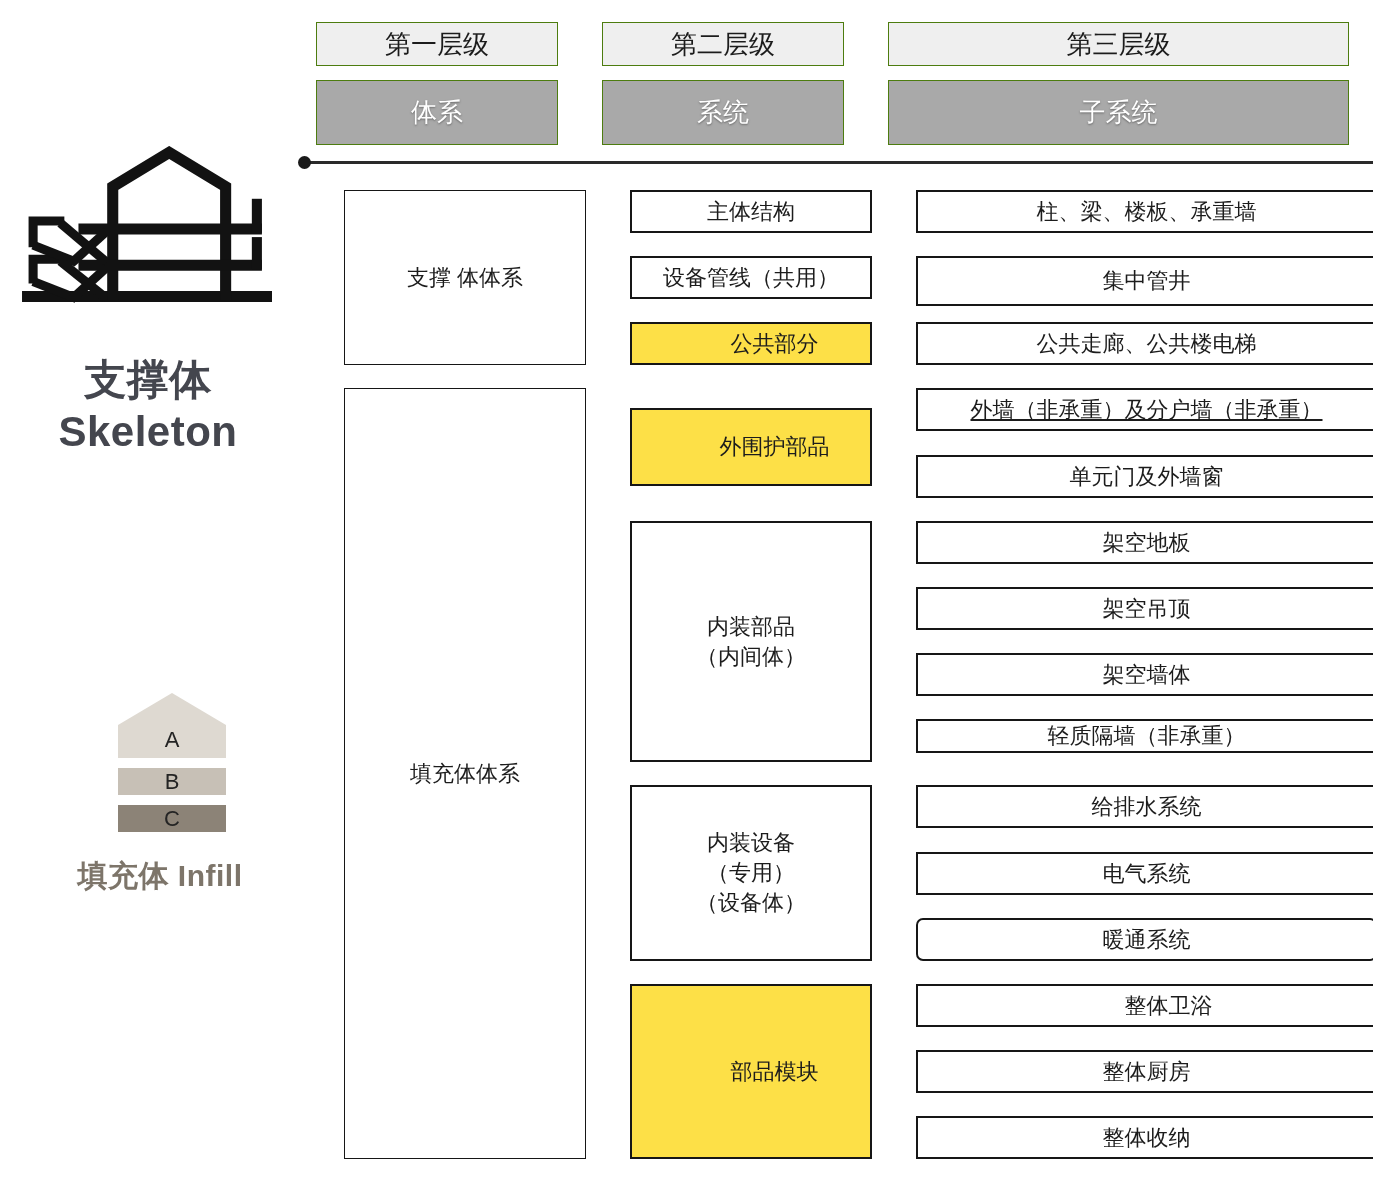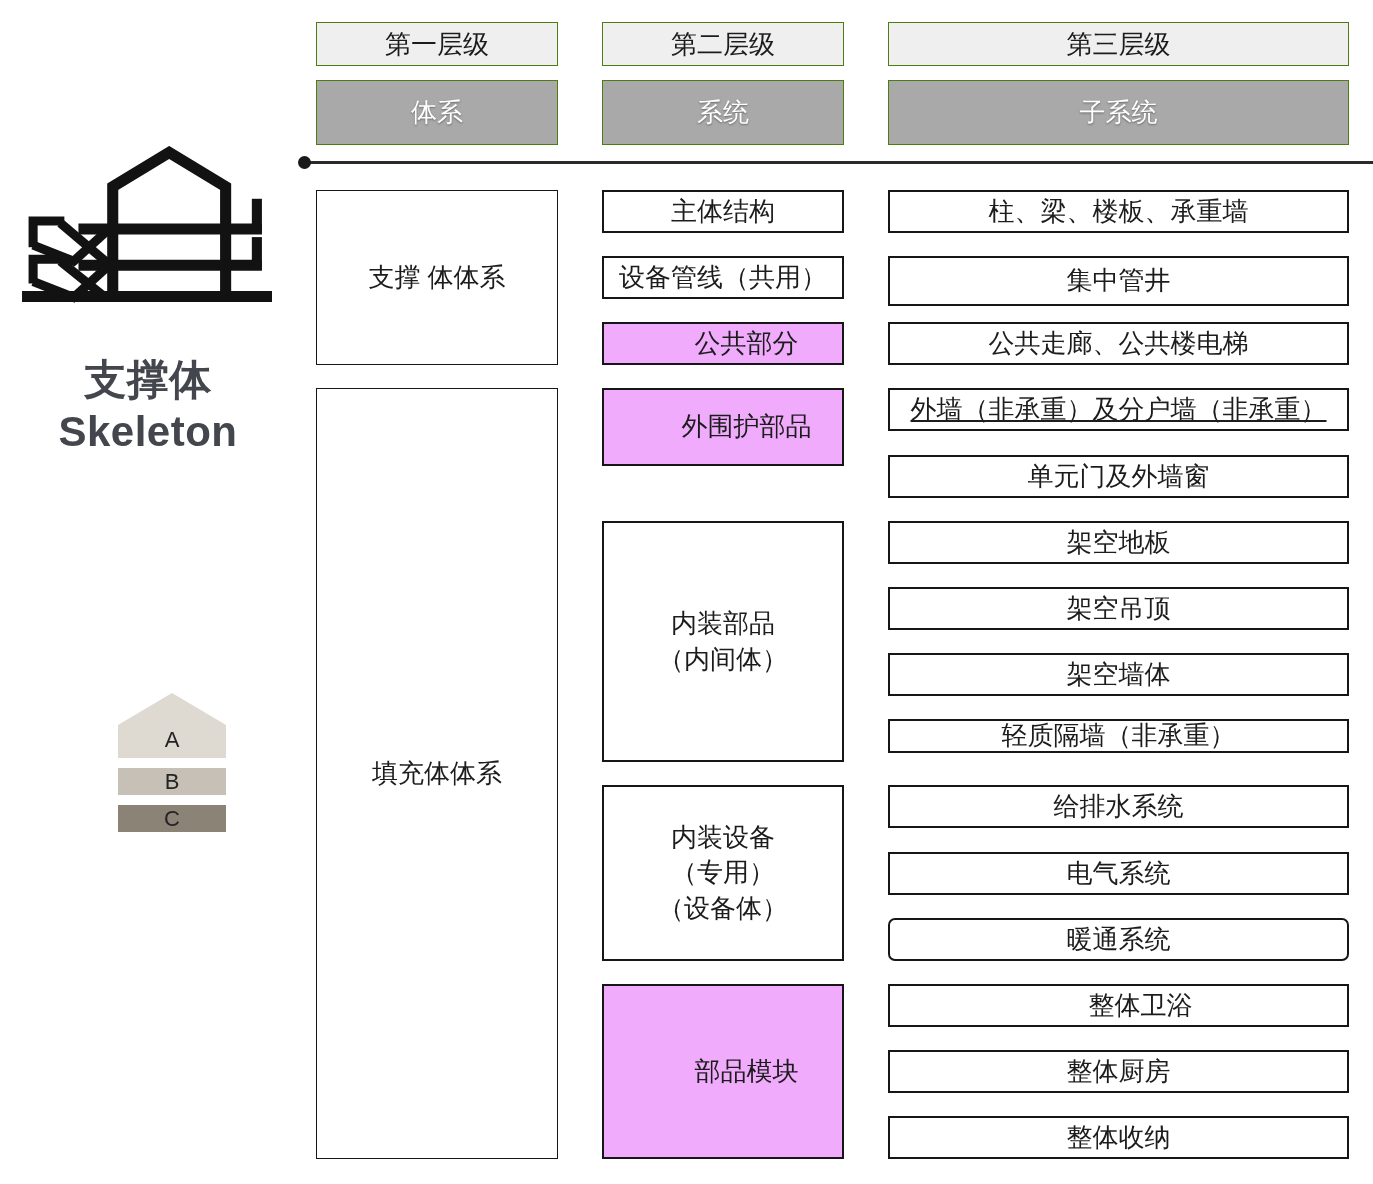--- a/index.html
+++ b/index.html
@@ -8,25 +8,25 @@
     font-family:"Liberation Sans","DejaVu Sans",sans-serif;color:#1c1c1c;
   }
   .hdr{
     position:absolute;display:flex;align-items:center;justify-content:center;
     font-size:26px;box-sizing:border-box;border:1px solid #4d7c0f;text-align:center;
   }
   .hdr.lv{background:#efefef;top:22px;height:44px;}
   .hdr.tier{background:#a9a9a9;color:#ffffff;top:80px;height:65px;text-shadow:0 1px 2px rgba(50,50,50,.55);}
   .box{
     position:absolute;display:flex;align-items:center;justify-content:center;
-    text-align:center;font-size:26px;line-height:1.35;border:2px solid #161616;
-    background:#ffffff;box-sizing:border-box;white-space:pre-line;
+    text-align:center;font-size:22px;line-height:1.35;border:2px solid #161616;
+    background:#ffffff;box-sizing:border-box;white-space:pre-line;margin-left:28px;
   }
   .box.thin{border-width:1.5px;}
-  .shaded{background:#f0abfc;padding-left:47px;}
+  .shaded{background:#fde047;padding-left:47px;}
   .c1{left:316px;width:242px;}
   .c2{left:602px;width:242px;}
   .c3{left:888px;width:461px;}
   .divider{position:absolute;left:303px;right:0;top:161px;height:3px;background:#2a2a2a;}
   .dot{position:absolute;left:298px;top:156px;width:13px;height:13px;border-radius:50%;background:#1a1a1a;}
   .legend-label{position:absolute;font-weight:bold;text-align:center;letter-spacing:.5px;}
   .skel-label{left:4px;top:352px;width:288px;font-size:42px;color:#44464e;}
   .infill-label{left:20px;top:856px;width:280px;font-size:30px;color:#7d756a;}
   .icon{position:absolute;}
   .infill-letter{font-family:"Liberation Sans","DejaVu Sans",sans-serif;font-size:22px;fill:#242424;}
@@ -68,28 +68,29 @@
   <div class="legend-label skel-label">支撑体 Skeleton</div>
 
   <svg class="icon" style="left:118px;top:693px;" width="108" height="140" viewBox="0 0 108 140">
     <polygon points="0,32 54,0 108,32 108,65 0,65" fill="#ded9d1"></polygon>
     <text x="54" y="54" text-anchor="middle" class="infill-letter">A</text>
     <rect x="0" y="75" width="108" height="27" fill="#c7c0b6"></rect>
     <text x="54" y="96" text-anchor="middle" class="infill-letter">B</text>
     <rect x="0" y="112" width="108" height="27" fill="#8c8377"></rect>
     <text x="54" y="133" text-anchor="middle" class="infill-letter">C</text>
   </svg>
+  <div class="legend-label infill-label">填充体 Infill</div>
 
   <div class="box thin c1" style="top:190px;height:175px;">支撑 体体系</div>
   <div class="box thin c1" style="top:388px;height:771px;">填充体体系</div>
 
   <div class="box c2" style="top:190px;height:43px;">主体结构</div>
   <div class="box c2" style="top:256px;height:43px;">设备管线（共用）</div>
   <div class="box c2 shaded" style="top:322px;height:43px;">公共部分</div>
-  <div class="box c2 shaded" style="top:388px;height:78px;">外围护部品</div>
+  <div class="box c2 shaded" style="top:408px;height:78px;">外围护部品</div>
   <div class="box c2" style="top:521px;height:241px;">内装部品
 （内间体）</div>
   <div class="box c2" style="top:785px;height:176px;">内装设备
 （专用）
 （设备体）</div>
   <div class="box c2 shaded" style="top:984px;height:175px;">部品模块</div>
 
   <div class="box c3" style="top:190px;height:43px;">柱、梁、楼板、承重墙</div>
   <div class="box c3" style="top:256px;height:50px;">集中管井</div>
   <div class="box c3" style="top:322px;height:43px;">公共走廊、公共楼电梯</div>

